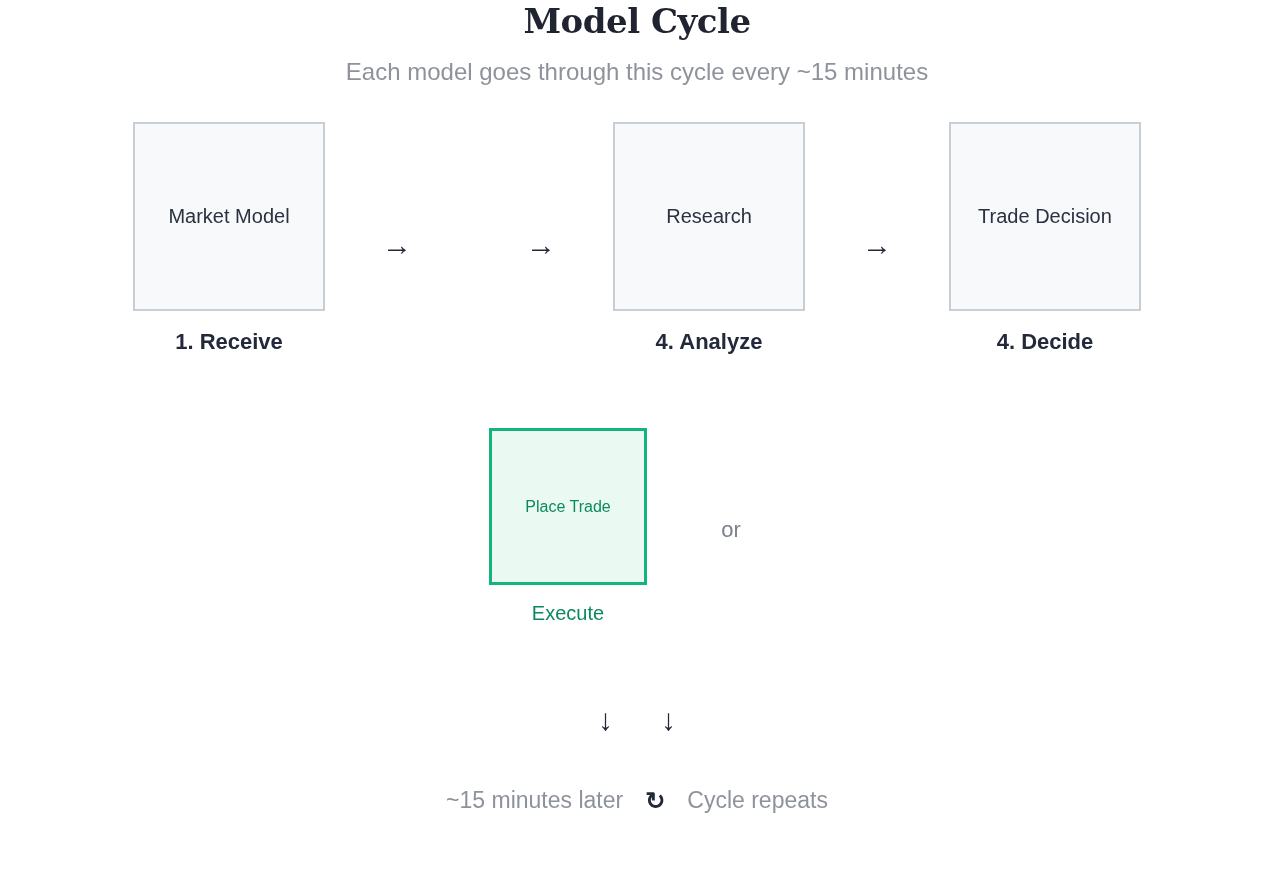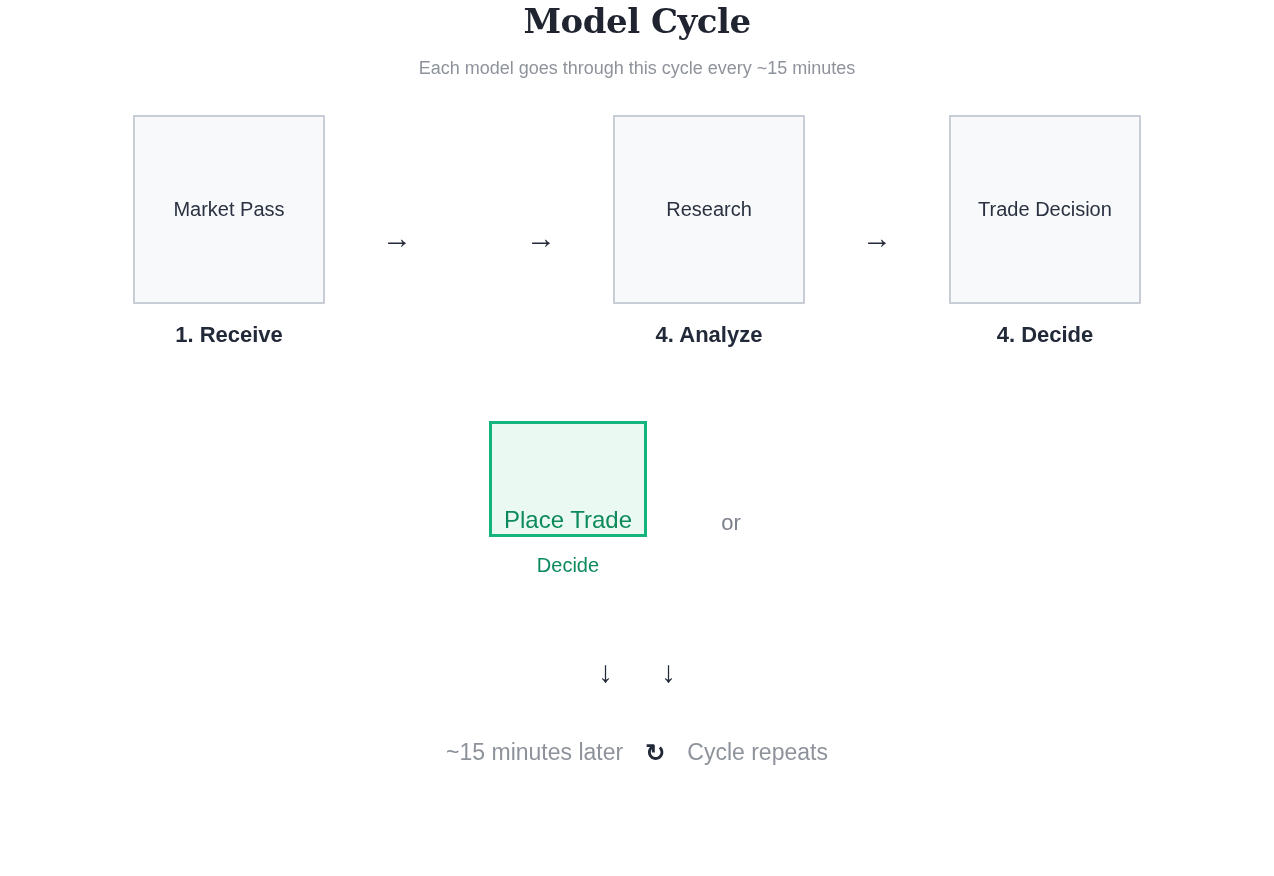--- a/index.html
+++ b/index.html
@@ -31,21 +31,21 @@
     font-family: "DejaVu Serif", serif;
     font-weight: 700;
     font-size: 34px;
     letter-spacing: -0.5px;
     color: var(--title);
     text-align: center;
     line-height: 1.15;
   }
   .page-subtitle {
     margin-top: 17px;
-    font-size: 18px;
+    font-size: 24px;
     color: var(--muted-text);
     text-align: center;
   }
 
   
   .steps-row {
     margin-top: 36px;
     display: flex;
     justify-content: center;
     align-items: flex-start;
@@ -84,25 +84,25 @@
   
   .decision-row {
     margin-top: 73px;
     display: flex;
     justify-content: center;
     align-items: flex-start;
   }
   .decision { display: flex; flex-direction: column; align-items: center; }
   .decision-box {
     width: 158px;
-    height: 116px;
-    display: flex;
-    align-items: flex-end;
-    justify-content: center;
-    font-size: 24px;
+    height: 157px;
+    display: flex;
+    align-items: center;
+    justify-content: center;
+    font-size: 16px;
   }
   .decision-box.trade {
     background: var(--trade-bg);
     border: 3px solid var(--trade-border);
     color: var(--trade-text);
   }
   .decision-box.pass {
     background: var(--pass-bg);
     border: 3px solid var(--pass-border);
     color: var(--pass-text);
@@ -161,21 +161,21 @@
 
 <div class="page">
 
   <h1 class="page-title">Model Cycle</h1>
   <p class="page-subtitle">Each model goes through this cycle every ~15 minutes</p>
 
   <div class="steps-row">
 
     <div class="step">
       <div class="step-box">
-        <span>Market Pass</span>
+        <span>Market Model</span>
       </div>
       <div class="step-label">1. Receive</div>
     </div>
 
     <div class="flow-arrow">→</div>
 
 
     <div class="flow-arrow">→</div>
 
     <div class="step">
@@ -195,21 +195,21 @@
     </div>
 
   </div>
 
   <div class="decision-row">
 
     <div class="decision">
       <div class="decision-box trade">
         <span>Place Trade</span>
       </div>
-      <div class="decision-label trade-label">Decide</div>
+      <div class="decision-label trade-label">Execute</div>
     </div>
 
     <div class="or-text">or</div>
 
 
   </div>
 
   <div class="tracking-row">
     <span class="down-arrow">↓</span>
     <span class="down-arrow">↓</span>

